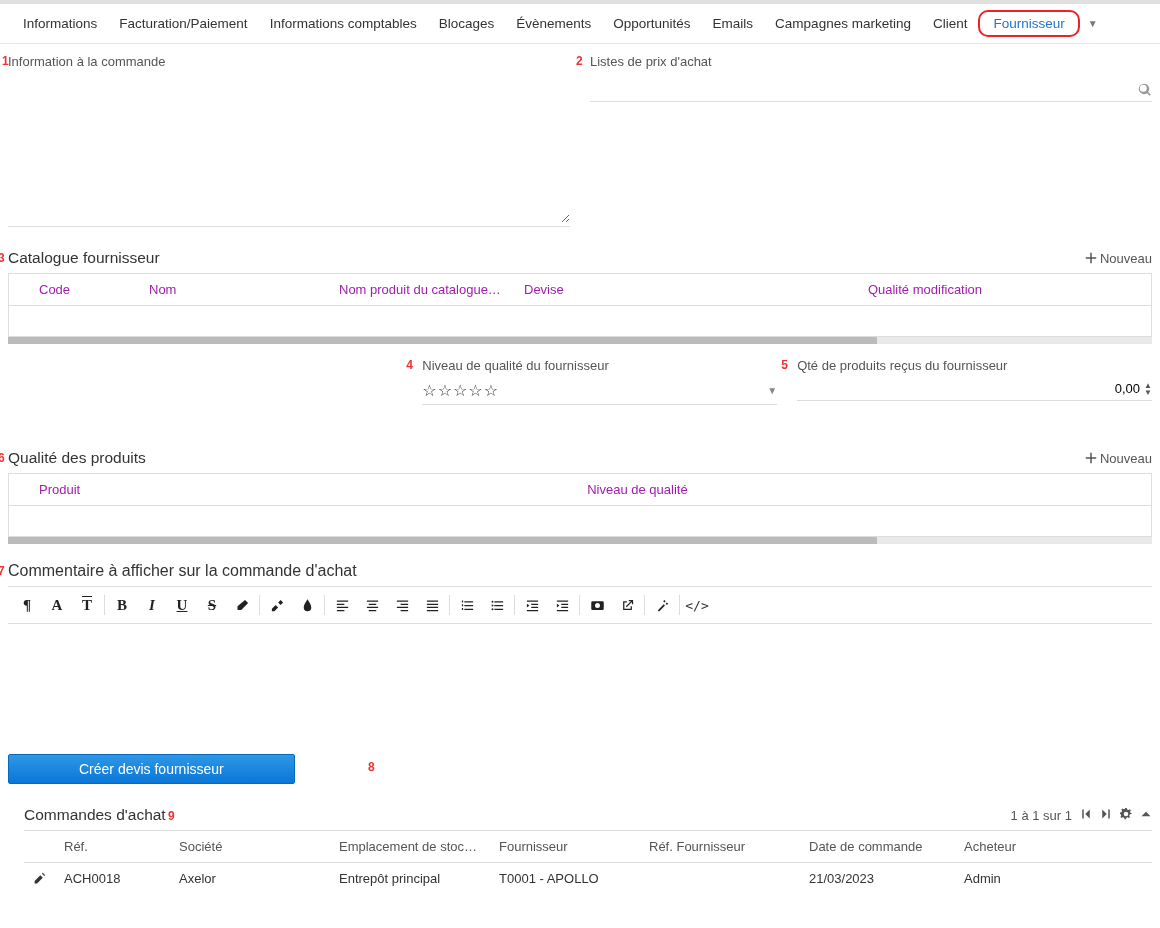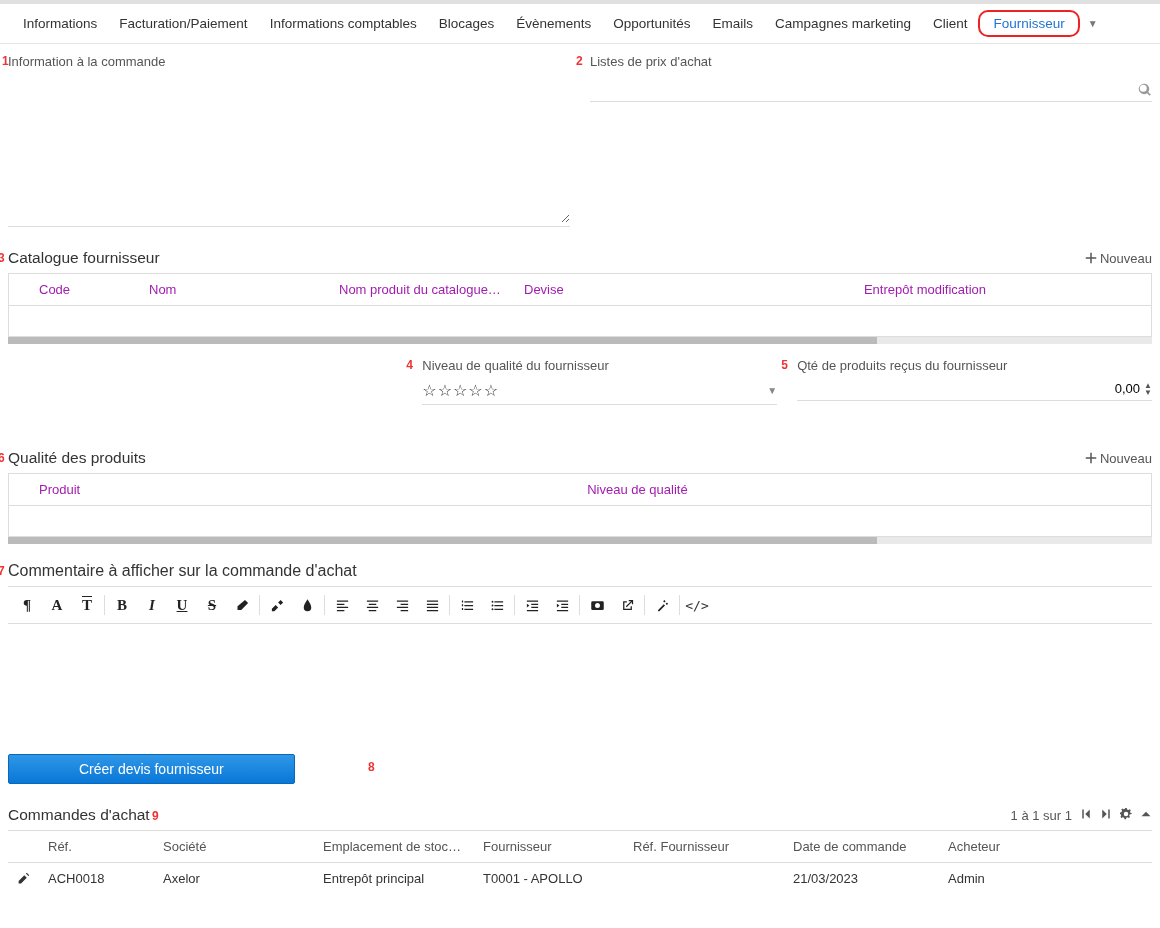--- a/index.html
+++ b/index.html
@@ -32,21 +32,21 @@
 .quality-field .caret { font-size: 10px; color: #888; cursor: pointer; }
 .qty-field input { border: none; text-align: right; width: 100%; font-size: 13px; background: transparent; }
 .spinbtns { display:flex; flex-direction:column; line-height:7px; font-size:8px; color:#555; cursor:pointer; margin-left:4px; }
 .toolbar { display: flex; align-items: center; border-top: 1px solid #ddd; border-bottom: 1px solid #ddd; padding: 4px 4px; gap:0; margin-top: 6px; }
 .toolbar .tbtn { width: 30px; height: 28px; display:flex; align-items:center; justify-content:center; cursor:pointer; position:relative; }
 .toolbar .sep { width:1px; height:20px; background:#ddd; margin:0 2px; }
 .toolbar .tbtn span.letter { font-family: 'Times New Roman', serif; font-size:15px; font-weight:bold; color:#222; }
 .toolbar svg { width:15px; height:15px; fill:#222; }
 .editor-body { min-height: 110px; }
 .create-btn { background: #0d8bf2; background: linear-gradient(#2f97e6,#0977d8); border:1px solid #0a68bb; color:#fff; padding: 6px 70px; font-size:14px; cursor:pointer; border-radius:2px; margin: 20px 0 0 8px; }
-.orders-section { margin-top: 22px; padding: 0 8px; }
+.orders-section { margin-top: 22px; padding: 0 8px; margin-left: 16px; }
 .orders-header { display:flex; justify-content: space-between; align-items:center; margin-bottom:6px; }
 .orders-title { font-size: 15.5px; position: relative; }
 .pager { display:flex; align-items:flex-start; gap:8px; color:#555; font-size:13px; }
 .pager svg { width:12px; height:12px; fill:#555; cursor:pointer; }
 .ordgrid { }
 .ordgrid .oh { display:flex; border-top:1px solid #ddd; border-bottom:1px solid #ddd; }
 .ordgrid .oh .cell { padding:8px 10px; color:#555; font-size:13px; }
 .ordgrid .orow { display:flex; align-items:center; padding:8px 0; }
 .ordgrid .orow .cell { padding: 0 10px; font-size:13px; }
 .pencil { width:30px; display:flex; justify-content:center; }
@@ -101,21 +101,21 @@
       <span>Nouveau</span>
     </div>
   </div>
   <div class="grid">
     <div class="grid-head">
       <div class="gh" style="width:10px;"></div>
       <div class="gh" style="width:110px;">Code</div>
       <div class="gh" style="width:190px;">Nom</div>
       <div class="gh" style="width:185px;">Nom produit du catalogue…</div>
       <div class="gh" style="width:185px;">Devise</div>
-      <div class="gh" style="flex:1; text-align:center;">Entrepôt modification</div>
+      <div class="gh" style="flex:1; text-align:center;">Qualité modification</div>
     </div>
     <div class="grid-body"></div>
   </div>
   <div class="grid-scroll">
       <div class="grid-scroll-inner"></div>
     </div>
 </div>
 
 <div class="row" style="margin-top:14px;">
   <div class="col"></div>

